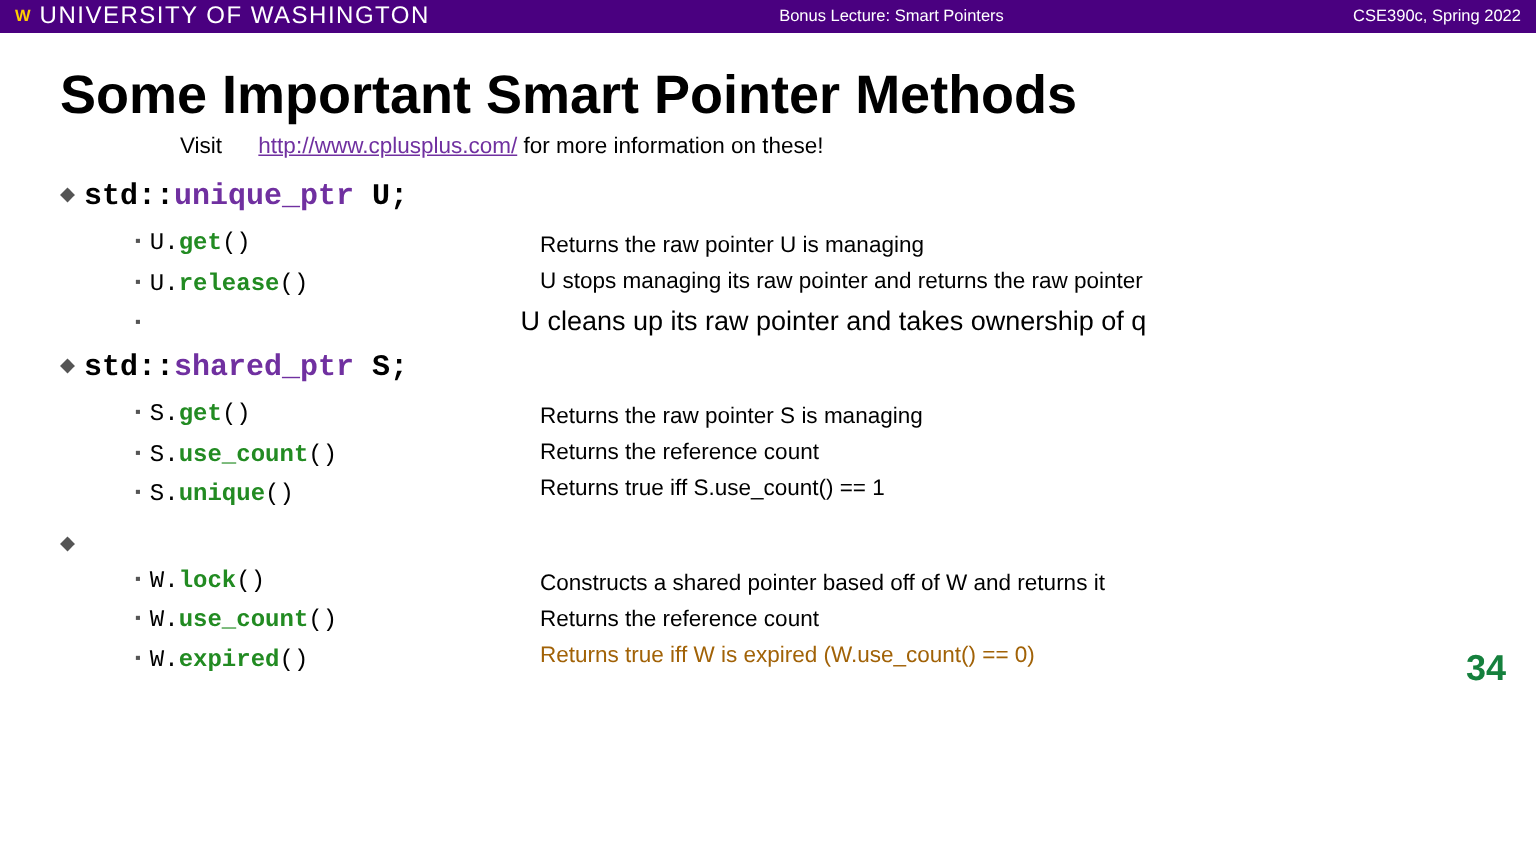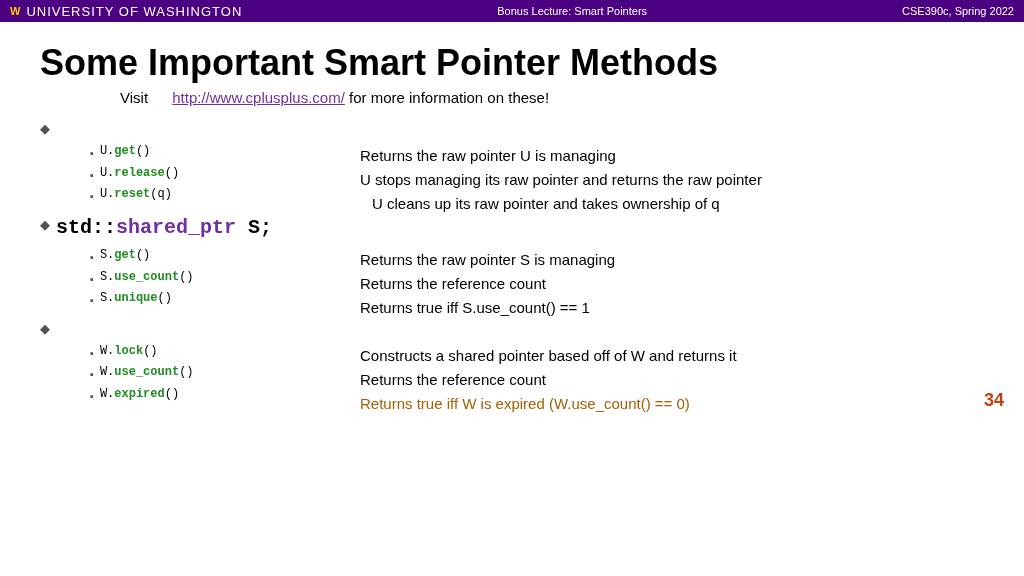--- a/index.html
+++ b/index.html
@@ -25,21 +25,21 @@
       align-items: center;
       gap: 6px;
     }
     .header-logo {
       color: #ffcc00;
       font-weight: bold;
       font-size: 11px;
     }
     .header-university {
       color: #ffffff;
-      font-size: 13px;
+      font-size: 16px;
       text-transform: uppercase;
       letter-spacing: 1px;
     }
     .header-center {
       color: #ffffff;
       font-size: 11px;
     }
     .header-right {
       color: #ffffff;
       font-size: 11px;
@@ -115,37 +115,37 @@
       position: relative;
     }
     .sub-bullet-marker {
       color: #555;
       font-size: 11px;
       margin-right: 6px;
       margin-top: 3px;
     }
     .code-sub {
       font-family: 'Courier New', monospace;
-      font-size: 12px;
+      font-size: 16px;
     }
     .code-obj {
       color: #000000;
     }
     .code-method {
       color: #228b22;
       font-weight: bold;
     }
 
     
     .page-number {
       position: absolute;
       bottom: 8px;
       right: 20px;
-      color: #c2410c;
-      font-size: 18px;
+      color: #15803d;
+      font-size: 24px;
       font-weight: bold;
     }
 
     .section-block {
       margin-bottom: 4px;
     }
   </style>
 </head>
 <body>
 
@@ -164,40 +164,42 @@
 
   <div class="visit-line">
     <span>Visit </span><a href="#">http://www.cplusplus.com/</a><span> for more information on these!</span>
   </div>
 
   <div class="content">
 
     <div class="section-block">
       <div class="bullet-main">
         <span class="diamond">◆</span>
+        <span class="code-main">
+          <span class="code-std">std::</span><span class="code-type">unique_ptr</span><span class="code-var"> U;</span>
+        </span>
       </div>
       <div style="position:relative;">
         <div class="sub-bullets">
           <div class="sub-bullet">
             <span class="sub-bullet-marker">▪</span>
             <span class="code-sub"><span class="code-obj">U.</span><span class="code-method">get</span><span class="code-obj">()</span></span>
           </div>
           <div class="sub-bullet">
             <span class="sub-bullet-marker">▪</span>
             <span class="code-sub"><span class="code-obj">U.</span><span class="code-method">release</span><span class="code-obj">()</span></span>
           </div>
           <div class="sub-bullet">
             <span class="sub-bullet-marker">▪</span>
-            <span class="code-sub"><span class="code-obj">U.</span><span class="code-method">reset</span><span class="code-obj">(q)</span></span>
           </div>
         </div>
 
         <div style="position:absolute; top:2px; left:320px; font-size:15px; color:#000;">Returns the raw pointer U is managing</div>
         <div style="position:absolute; top:26px; left:320px; font-size:15px; color:#000;">U stops managing its raw pointer and returns the raw pointer</div>
-        <div style="position:absolute; top:50px; left:332px; font-size:15px; color:#000;">U cleans up its raw pointer and takes ownership of q</div>
+        <div style="position:absolute; top:50px; left:307px; font-size:18px; color:#000;">U cleans up its raw pointer and takes ownership of q</div>
       </div>
     </div>
 
     <div class="section-block" style="margin-top:6px;">
       <div class="bullet-main">
         <span class="diamond">◆</span>
         <span class="code-main">
           <span class="code-std">std::</span><span class="code-type">shared_ptr</span><span class="code-var"> S;</span>
         </span>
       </div>

